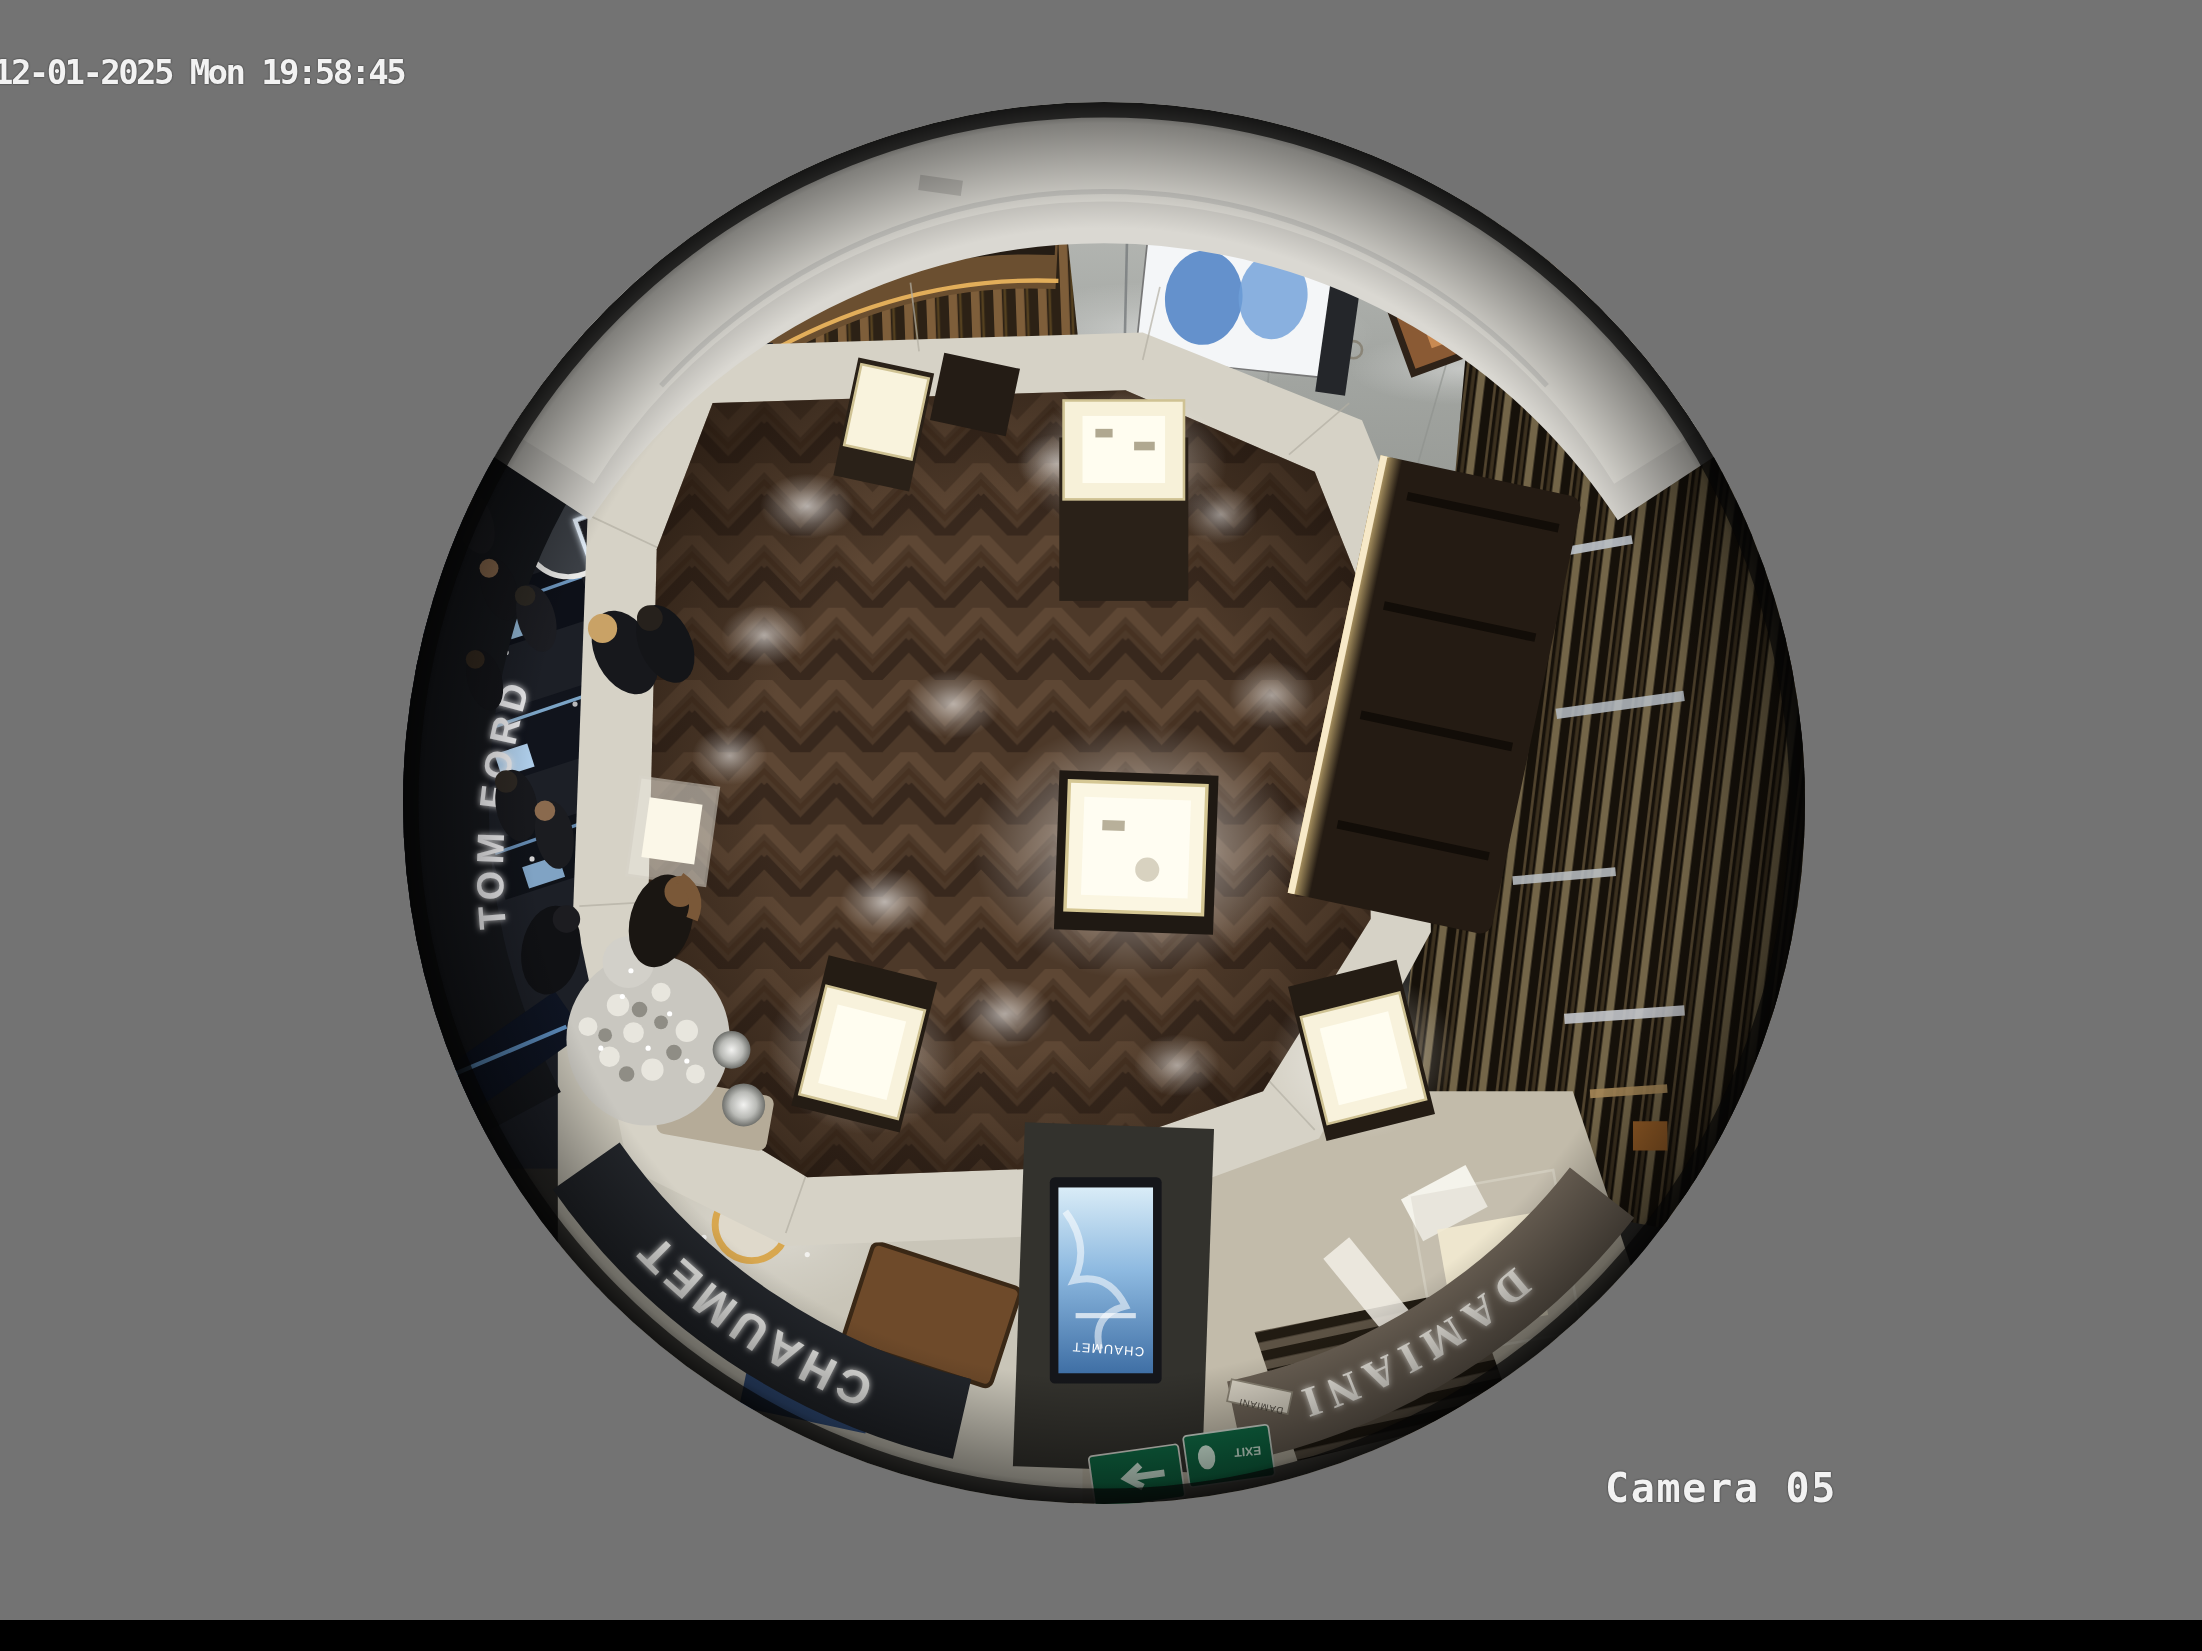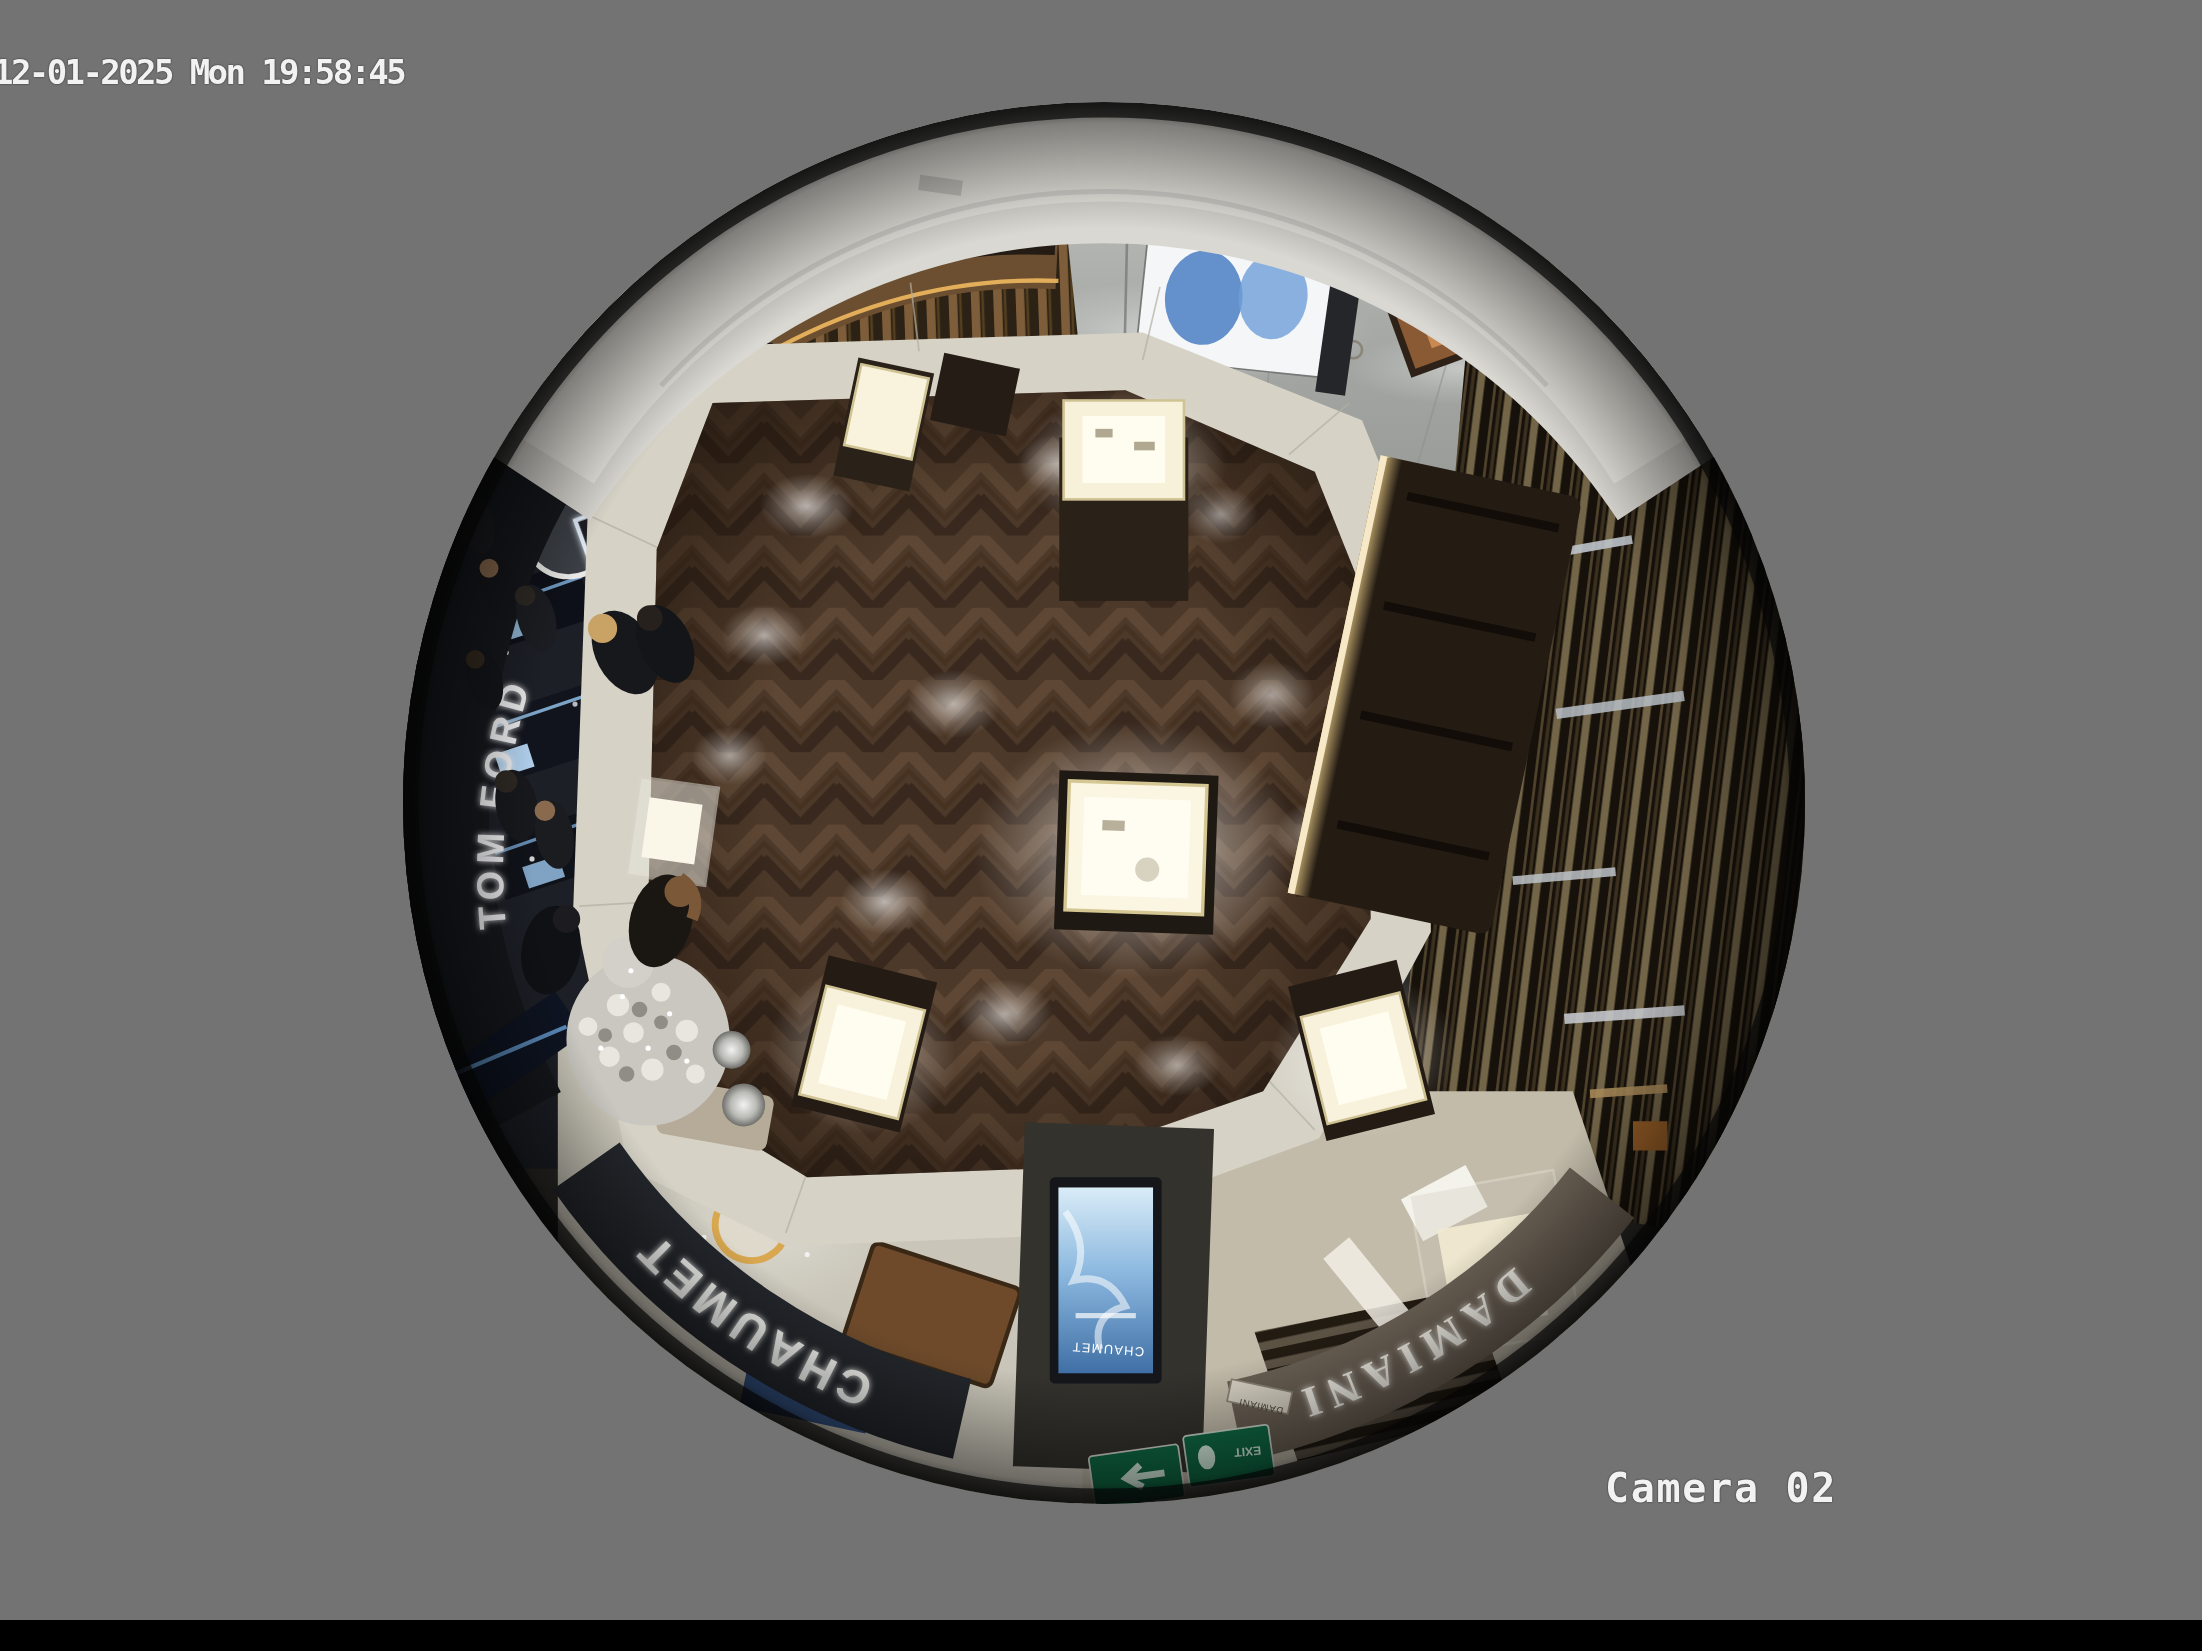--- a/index.html
+++ b/index.html
@@ -416,15 +416,15 @@
       <path d="M 171 412 A 760 760 0 0 1 1459 412" fill="none" stroke="#e9e7e0" stroke-width="120"></path>
       <rect x="600" y="88" width="50" height="18" fill="#c9c7c1" transform="rotate(8 625 97)"></rect>
       <path d="M 300 330 A 700 700 0 0 1 1330 330" fill="none" stroke="#c9c9c4" stroke-width="6" opacity=".7"></path>
 
       <circle cx="815" cy="815" r="815" fill="url(#gEdge)"></circle>
       <circle cx="815" cy="815" r="808" fill="none" stroke="#050505" stroke-width="22" opacity=".7"></circle>
     </g>
   </svg>
 
   <div id="ts" class="ov-text">12-01-2025 Mon 19:58:45</div>
-  <div id="cam" class="ov-text">Camera 02</div>
+  <div id="cam" class="ov-text">Camera 05</div>
 </div>
 
 
 </body></html>

